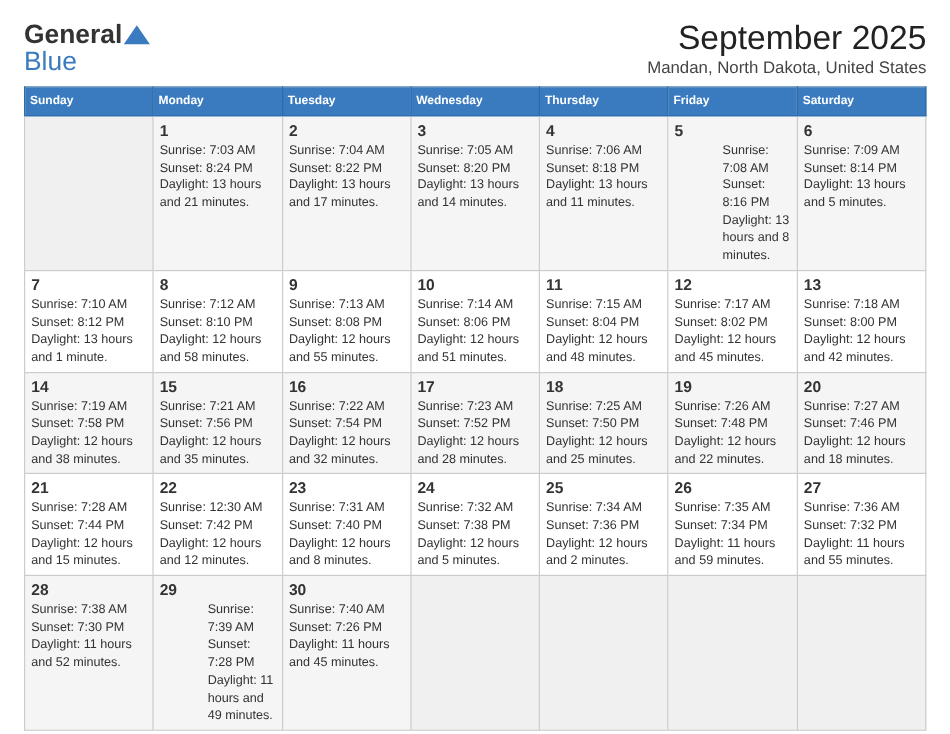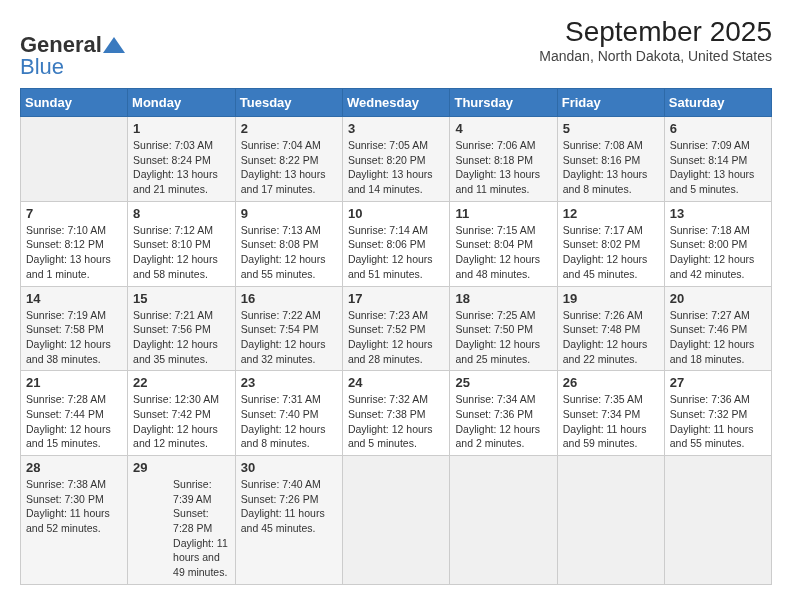--- a/index.html
+++ b/index.html
@@ -13,21 +13,20 @@
     .header-area {
       display: flex;
       justify-content: space-between;
       align-items: flex-start;
       margin-bottom: 8px;
     }
     .logo {
       display: flex;
       flex-direction: column;
       align-items: flex-start;
-      margin-top: 16px;
     }
     .title-block {
       text-align: right;
     }
     .month-title {
       font-size: 28px;
       font-weight: normal;
       color: #222;
     }
     .location {
@@ -35,21 +34,21 @@
       color: #444;
     }
     .calendar {
       width: 100%;
       border-collapse: collapse;
       border: 1px solid #ccc;
     }
     .calendar th {
       background-color: #3a7abf;
       color: #fff;
-      font-size: 13px;
+      font-size: 10px;
       font-weight: bold;
       padding: 6px 4px;
       text-align: left;
       border: 1px solid #2e6aa8;
     }
     .calendar td {
       vertical-align: top;
       border: 1px solid #ccc;
       padding: 4px 5px;
       width: 108px;
@@ -132,21 +131,21 @@
 Daylight: 13 hours and 14 minutes.</div>
         </td>
         <td>
           <span class="day-num">4</span>
           <div class="cell-content" style="white-space: pre-line;">Sunrise: 7:06 AM
 Sunset: 8:18 PM
 Daylight: 13 hours and 11 minutes.</div>
         </td>
         <td>
           <span class="day-num">5</span>
-          <div class="cell-content" style="white-space: pre-line;">Sunrise: 7:08 AM
+          <div class="cell-content" style="white-space: pre-line; margin-left: 40px;">Sunrise: 7:08 AM
 Sunset: 8:16 PM
 Daylight: 13 hours and 8 minutes.</div>
         </td>
         <td>
           <span class="day-num">6</span>
           <div class="cell-content" style="white-space: pre-line;">Sunrise: 7:09 AM
 Sunset: 8:14 PM
 Daylight: 13 hours and 5 minutes.</div>
         </td>
       </tr>

